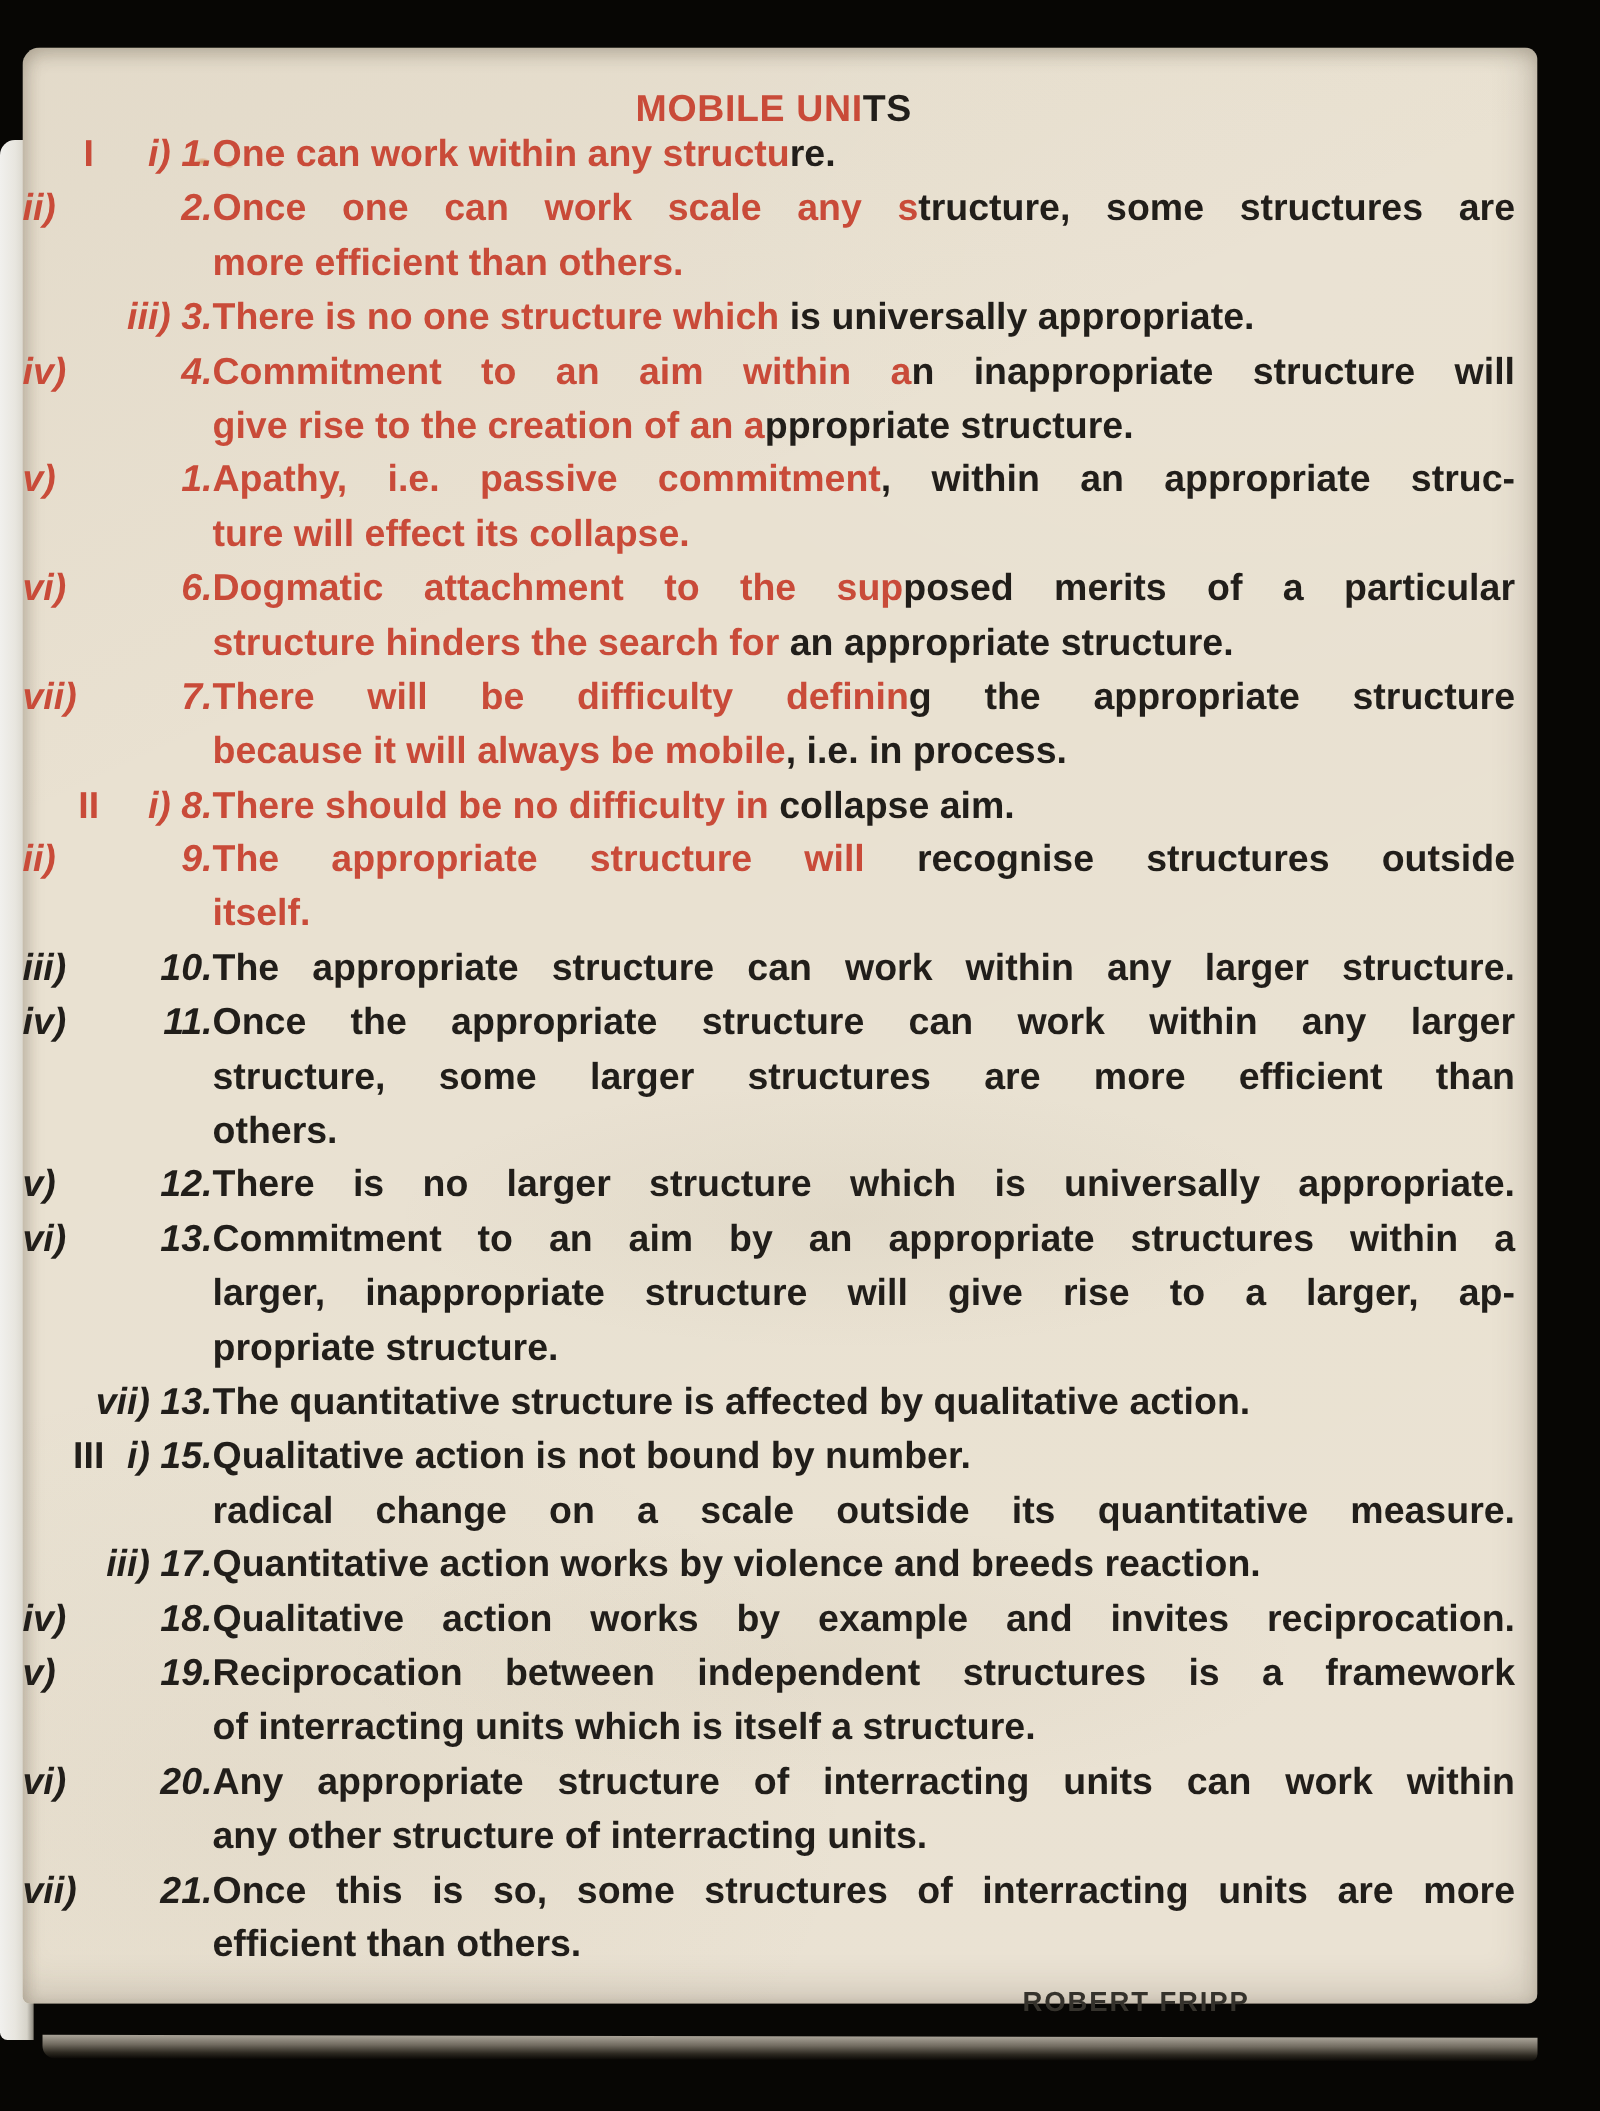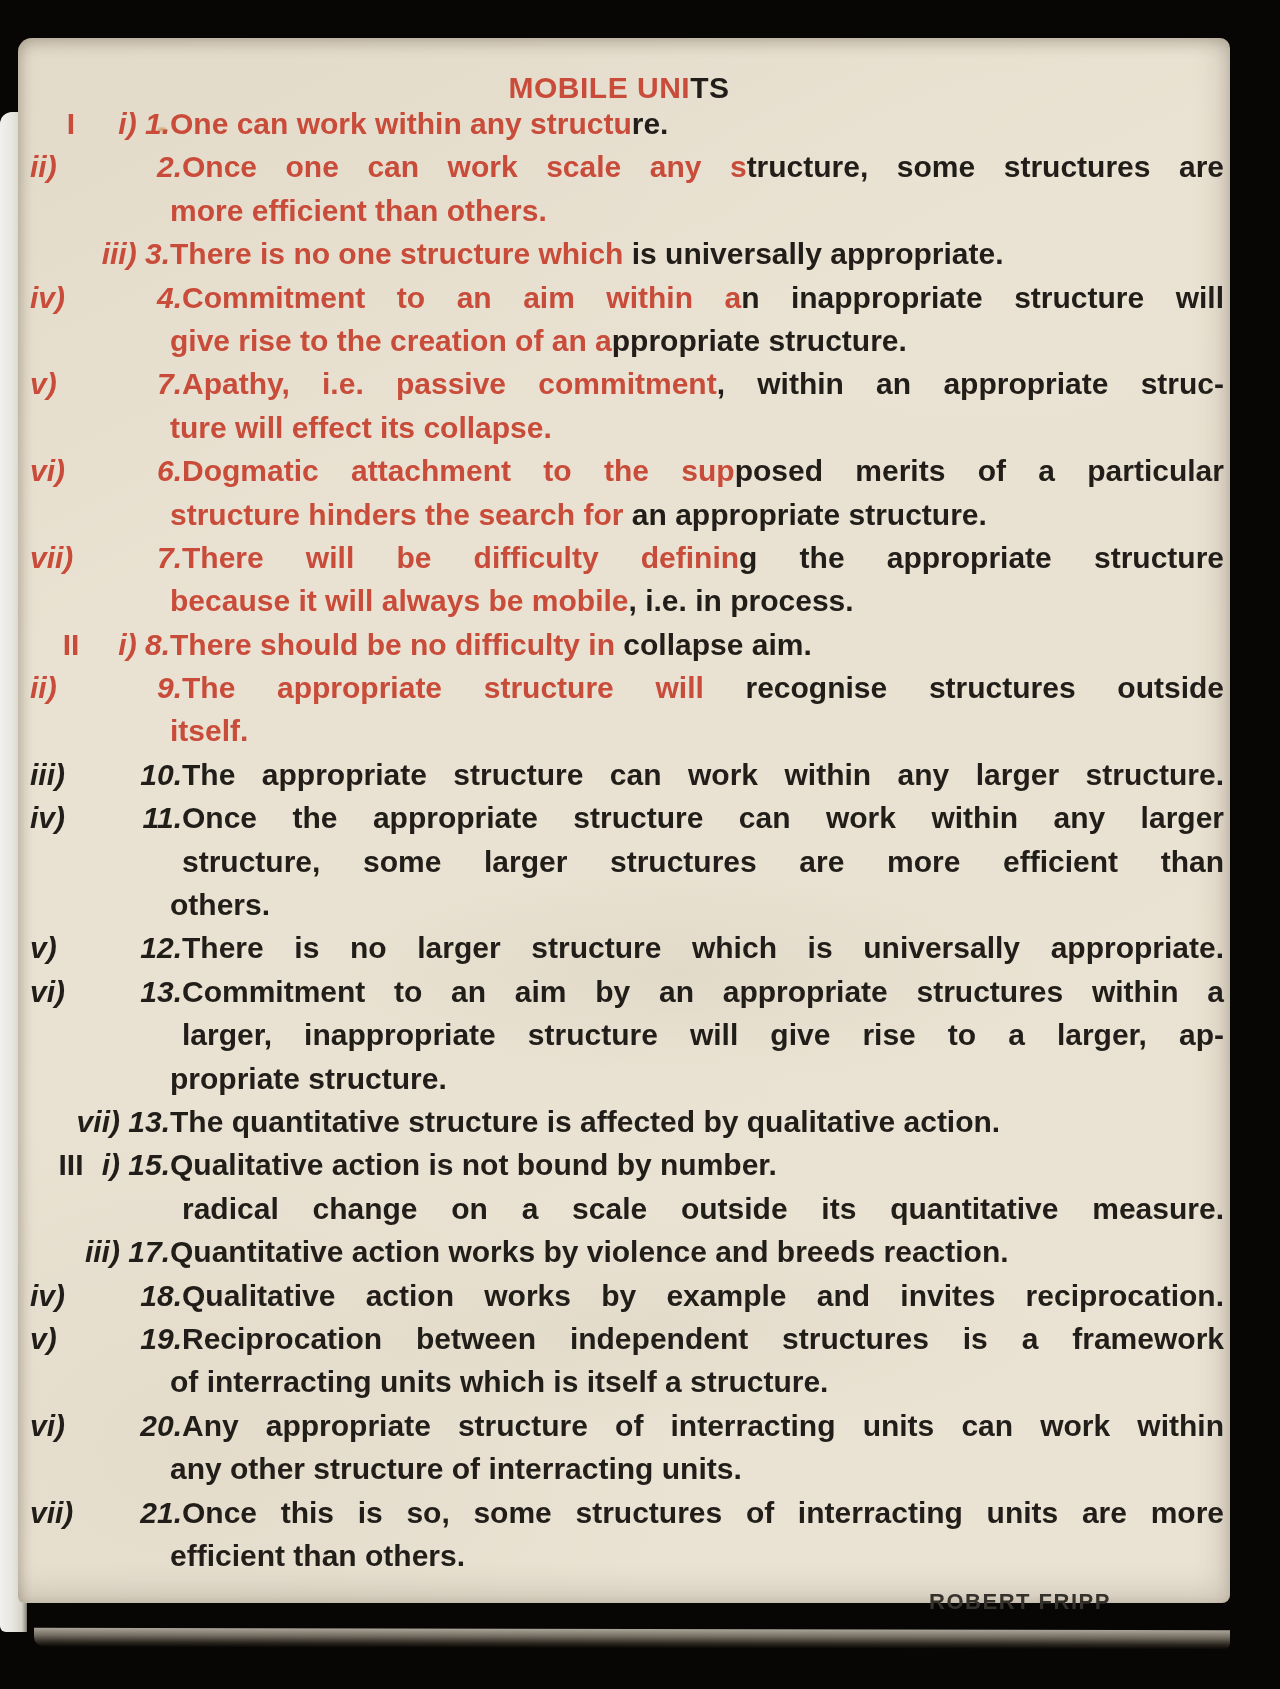--- a/index.html
+++ b/index.html
@@ -43,28 +43,28 @@
     position:absolute;left:26px;top:13px;width:1150px;
     text-align:center;font-weight:bold;font-size:30px;letter-spacing:.5px;
     white-space:nowrap;
   }
   .list{position:absolute;left:0;top:64px;width:1212px;}
   .line{
     position:relative;height:43.4px;line-height:43.4px;
     padding-left:152px;width:1042px;
     font-weight:bold;font-size:30px;color:var(--ink,#211e1a);
   }
-  .line.j{text-align:justify;text-align-last:justify;margin-left:12px;}
+  .line.j{text-align:justify;text-align-last:justify;}
   .sec{position:absolute;left:18px;top:0;width:70px;text-align:center;}
   .lab{position:absolute;left:0;top:0;width:152px;text-align:right;font-style:italic;}
   .red{color:var(--red,#c94b39);}
   .ink{color:var(--ink,#211e1a);}
   .author{
     position:absolute;top:1551px;left:800px;width:404px;
-    text-align:center;font-size:22px;font-weight:bold;letter-spacing:1.5px;
+    text-align:left;font-size:22px;font-weight:bold;letter-spacing:1.5px;
     color:#35322c;
   }
 </style>
 </head>
 <body style="--red: #c94b39; --ink: #211e1a; --paper: #e9e1d1; --background: #070604;">
 
 <div class="scene">
   <div class="edge-strip"></div>
   <div class="stack-edge"></div>
   <div class="page">
@@ -73,21 +73,21 @@
     <div class="ghost ghost-1"></div>
     <div class="ghost ghost-2"></div>
     <h1 class="title"><span class="red">MOBILE UNI</span><span class="ink">TS</span></h1>
     <div class="list" id="list">
         <div class="line"><span class="sec red">I</span><span class="lab red">i) 1.</span><span class="seg red">One can work within any structu</span><span class="seg ink">re.</span></div>
         <div class="line j"><span class="lab red">ii) 2.</span><span class="seg red">Once one can work scale any s</span><span class="seg ink">tructure, some structures are</span></div>
         <div class="line"><span class="seg red">more efficient than others.</span></div>
         <div class="line"><span class="lab red">iii) 3.</span><span class="seg red">There is no one structure which </span><span class="seg ink">is universally appropriate.</span></div>
         <div class="line j"><span class="lab red">iv) 4.</span><span class="seg red">Commitment to an aim within a</span><span class="seg ink">n inappropriate structure will</span></div>
         <div class="line"><span class="seg red">give rise to the creation of an a</span><span class="seg ink">ppropriate structure.</span></div>
-        <div class="line j"><span class="lab red">v) 7.</span><span class="seg red">Apathy, i.e. passive commitment</span><span class="seg ink">, within an appropriate struc-</span></div>
+        <div class="line j"><span class="lab red">v) 1.</span><span class="seg red">Apathy, i.e. passive commitment</span><span class="seg ink">, within an appropriate struc-</span></div>
         <div class="line"><span class="seg red">ture will effect its collapse.</span></div>
         <div class="line j"><span class="lab red">vi) 6.</span><span class="seg red">Dogmatic attachment to the sup</span><span class="seg ink">posed merits of a particular</span></div>
         <div class="line"><span class="seg red">structure hinders the search for </span><span class="seg ink">an appropriate structure.</span></div>
         <div class="line j"><span class="lab red">vii) 7.</span><span class="seg red">There will be difficulty definin</span><span class="seg ink">g the appropriate structure</span></div>
         <div class="line"><span class="seg red">because it will always be mobile</span><span class="seg ink">, i.e. in process.</span></div>
         <div class="line"><span class="sec red">II</span><span class="lab red">i) 8.</span><span class="seg red">There should be no difficulty in </span><span class="seg ink">collapse aim.</span></div>
         <div class="line j"><span class="lab red">ii) 9.</span><span class="seg red">The appropriate structure will </span><span class="seg ink">recognise structures outside</span></div>
         <div class="line"><span class="seg red">itself.</span></div>
         <div class="line j"><span class="lab ink">iii) 10.</span><span class="seg ink">The appropriate structure can work within any larger structure.</span></div>
         <div class="line j"><span class="lab ink">iv) 11.</span><span class="seg ink">Once the appropriate structure can work within any larger</span></div>

